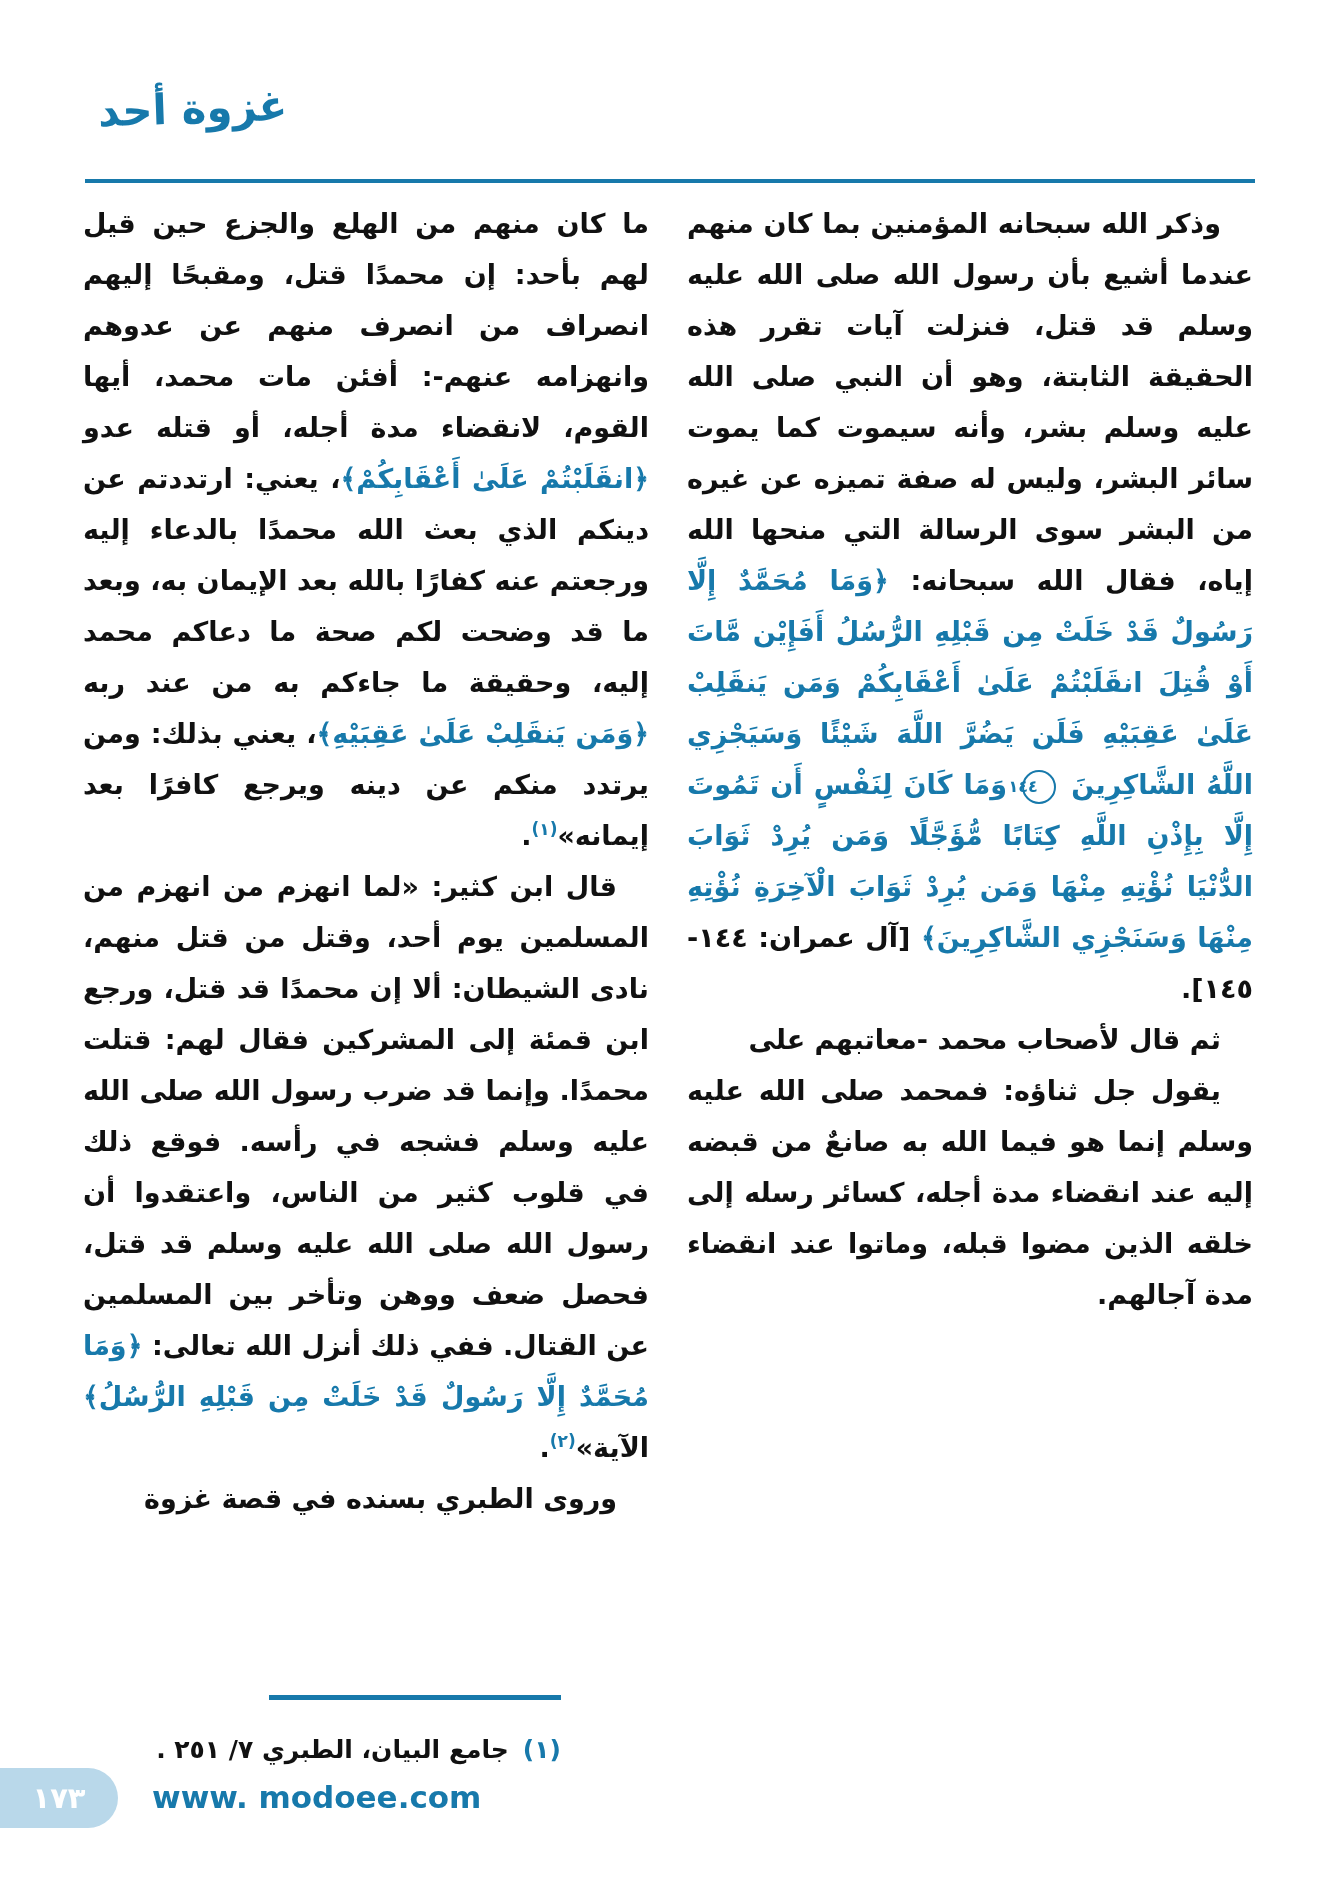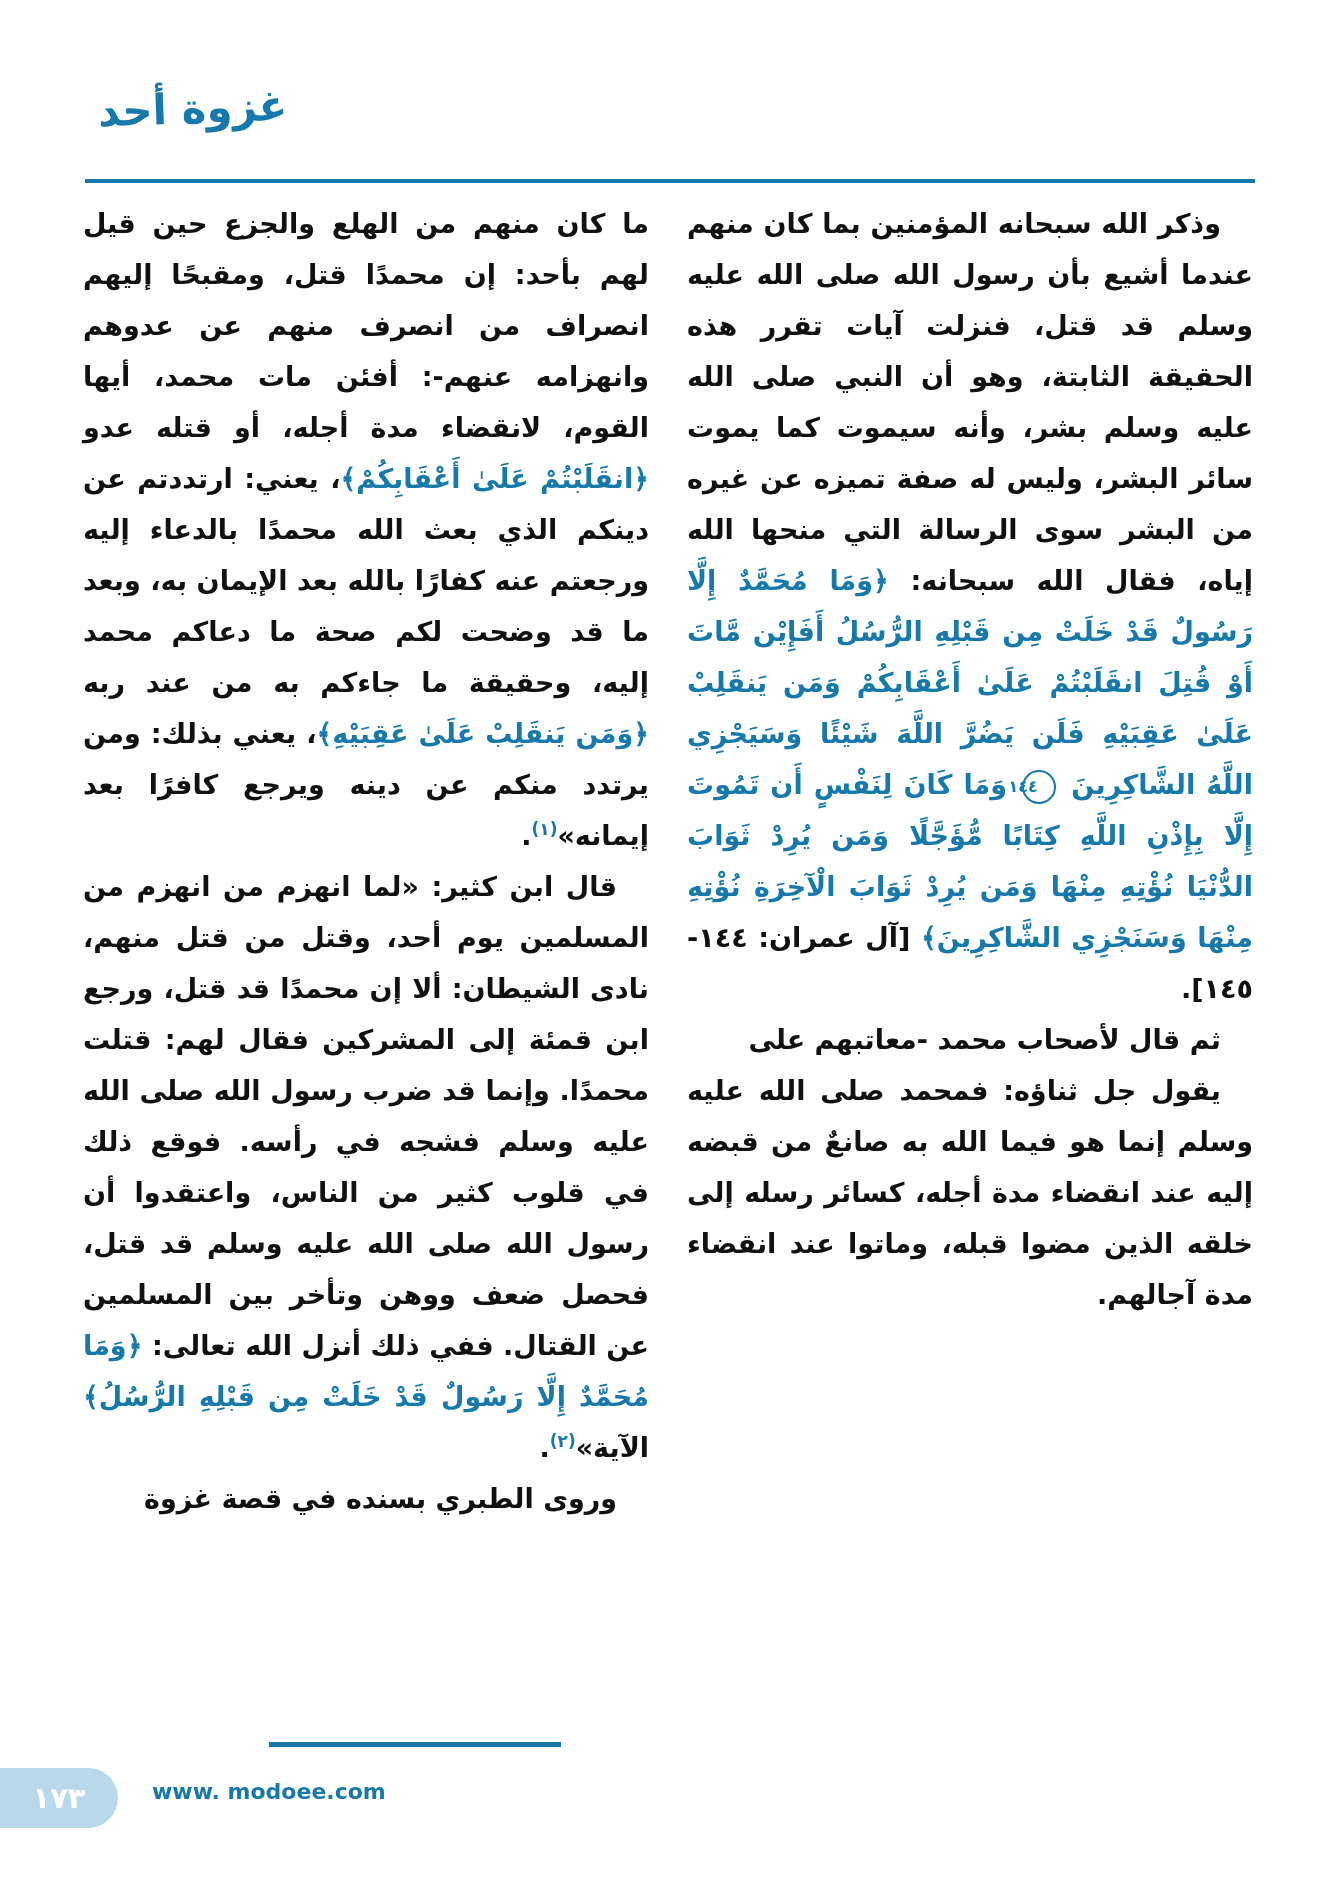--- a/index.html
+++ b/index.html
@@ -77,21 +77,21 @@
     position:absolute;left:0;top:1768px;
     width:118px;height:60px;
     background:var(--pill);
     border-radius:0 32px 32px 0;
     display:flex;align-items:center;justify-content:center;
     color:#ffffff;font-size:29px;font-weight:700;
   }
   .website{
     position:absolute;left:152px;top:1779px;
     color:var(--accent);
-    font-size:22px;font-weight:700;
+    font-size:31px;font-weight:700;
     direction:ltr;
   }
 </style>
 </head>
 <body>
 
 <div class="header-title">غزوة أحد</div>
 <div class="header-rule"></div>
 
 <div class="columns">
@@ -102,20 +102,21 @@
     </div>
   <div class="column col-left">
     <div id="col-left-text">
         <p><span>ما كان منهم من الهلع والجزع حين قيل لهم بأحد: إن محمدًا قتل، ومقبحًا إليهم انصراف من انصرف منهم عن عدوهم وانهزامه عنهم-: أفئن مات محمد، أيها القوم، لانقضاء مدة أجله، أو قتله عدو </span><span class="quran">﴿انقَلَبْتُمْ عَلَىٰ أَعْقَابِكُمْ﴾</span><span>، يعني: ارتددتم عن دينكم الذي بعث الله محمدًا بالدعاء إليه ورجعتم عنه كفارًا بالله بعد الإيمان به، وبعد ما قد وضحت لكم صحة ما دعاكم محمد إليه، وحقيقة ما جاءكم به من عند ربه </span><span class="quran">﴿وَمَن يَنقَلِبْ عَلَىٰ عَقِبَيْهِ﴾</span><span>، يعني بذلك: ومن يرتدد منكم عن دينه ويرجع كافرًا بعد إيمانه»</span><span class="fn-ref">(١)</span><span>.</span></p>
         <p class="indent"><span>قال ابن كثير: «لما انهزم من انهزم من المسلمين يوم أحد، وقتل من قتل منهم، نادى الشيطان: ألا إن محمدًا قد قتل، ورجع ابن قمئة إلى المشركين فقال لهم: قتلت محمدًا. وإنما قد ضرب رسول الله صلى الله عليه وسلم فشجه في رأسه. فوقع ذلك في قلوب كثير من الناس، واعتقدوا أن رسول الله صلى الله عليه وسلم قد قتل، فحصل ضعف ووهن وتأخر بين المسلمين عن القتال. ففي ذلك أنزل الله تعالى: </span><span class="quran">﴿وَمَا مُحَمَّدٌ إِلَّا رَسُولٌ قَدْ خَلَتْ مِن قَبْلِهِ الرُّسُلُ﴾</span><span> الآية»</span><span class="fn-ref">(٢)</span><span>.</span></p>
         <p class="indent"><span>وروى الطبري بسنده في قصة غزوة</span></p>
       </div>
     <div class="footnotes">
       <div class="fn-rule"></div>
       <div id="fn-list">
+          <div class="footnote"><span class="fn-num">(١)</span><span>جامع البيان، الطبري ٧/ ٢٥١ .</span></div>
         </div>
     </div>
   </div>
 </div>
 
 <div class="page-pill">
   <span>١٧٣</span>
 </div>
 <div class="website">www. modoee.com</div>
 

